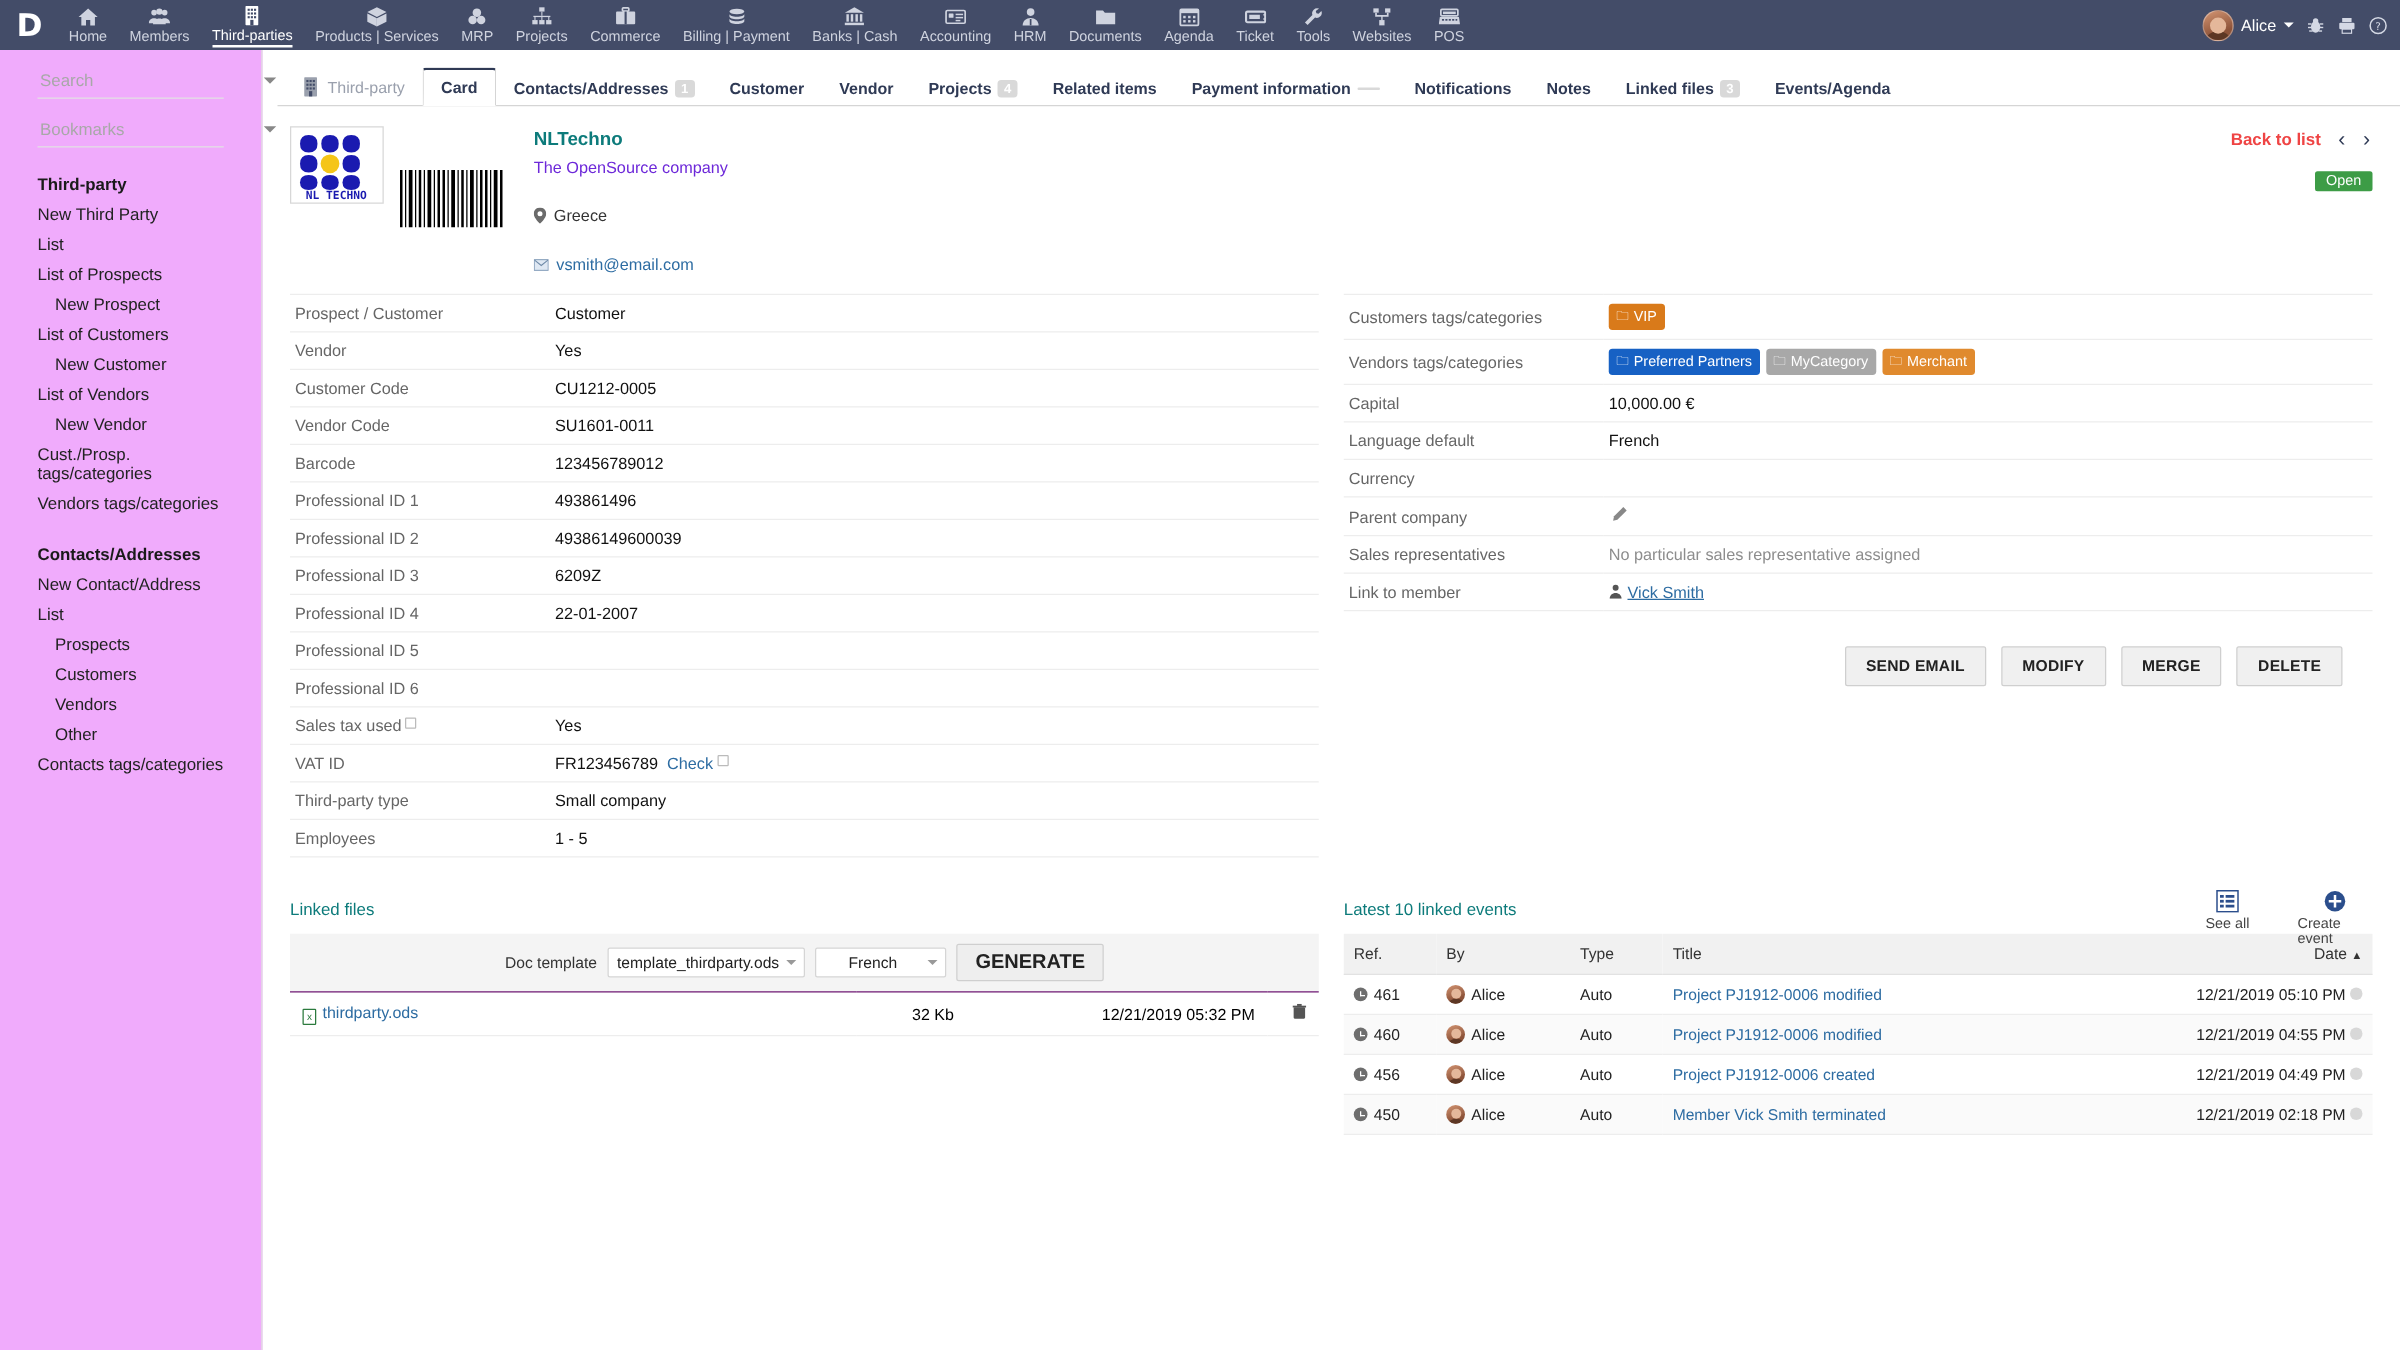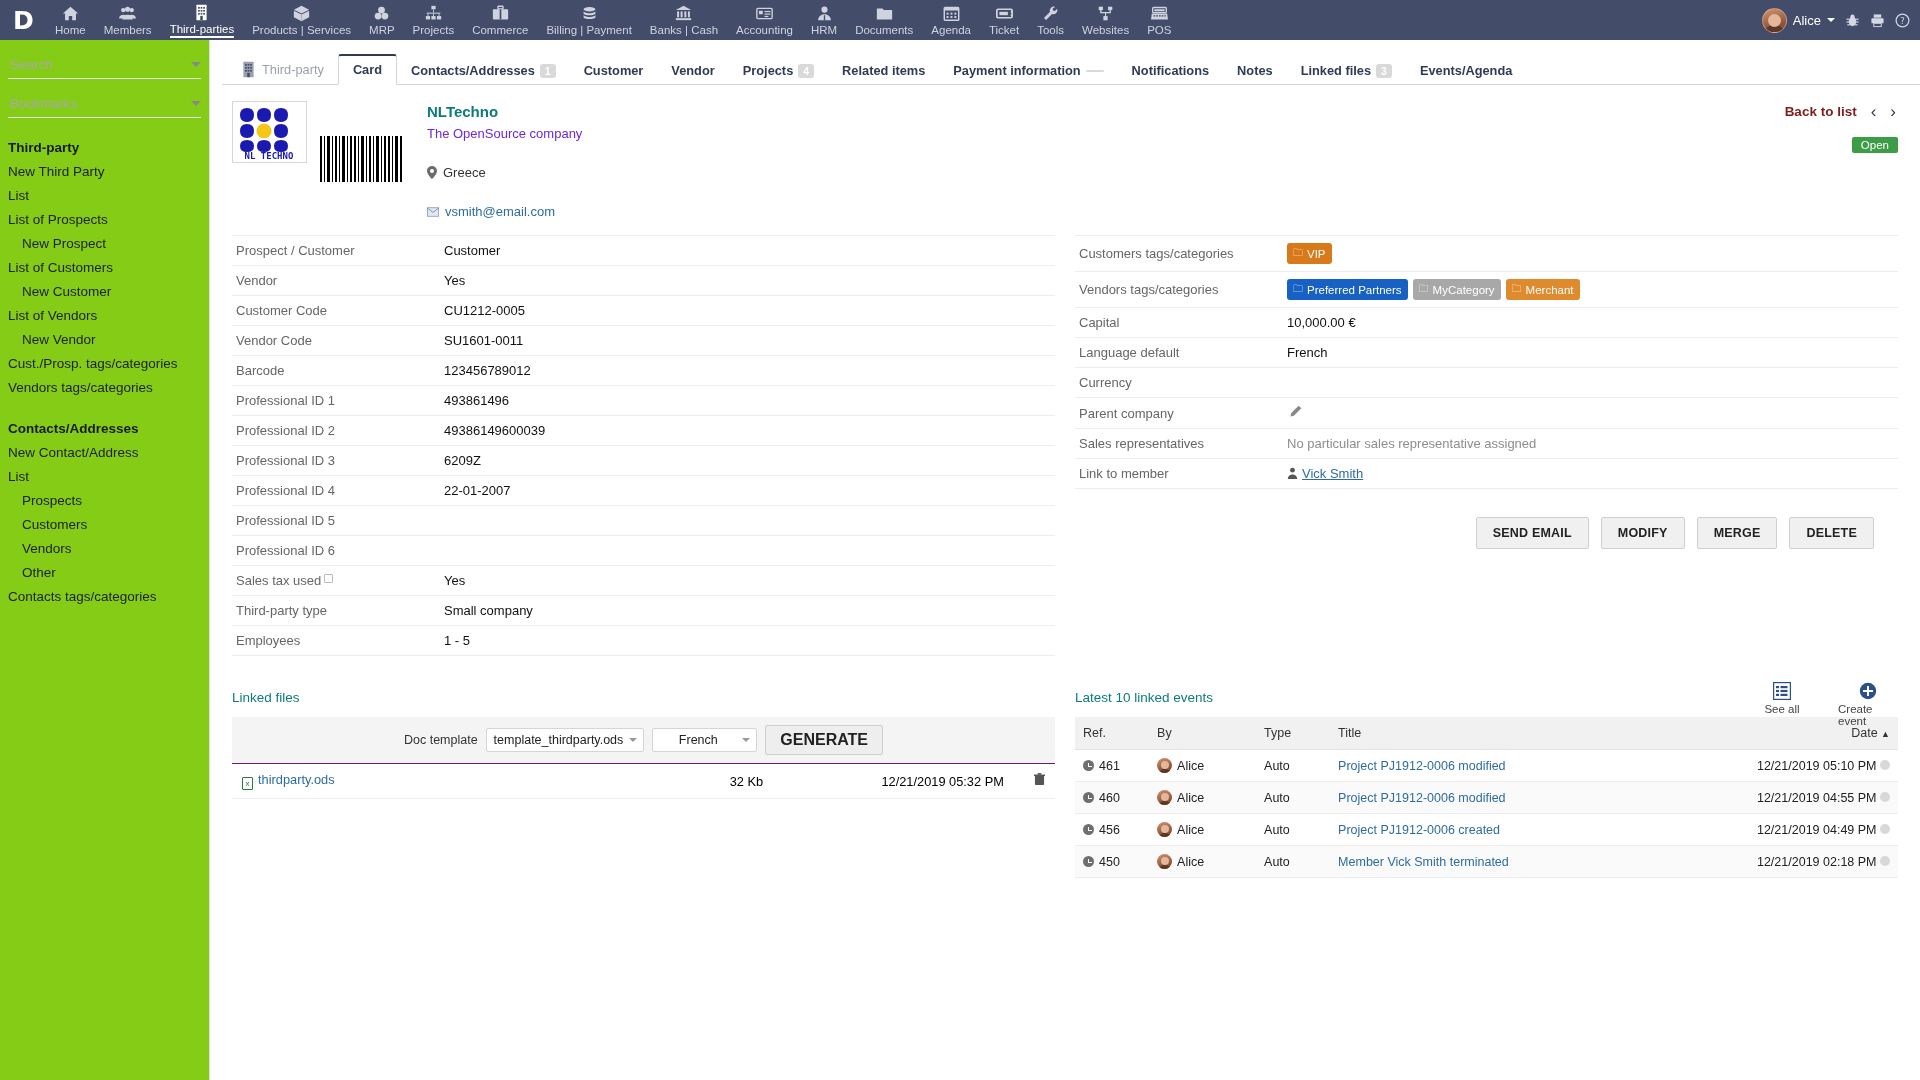--- a/index.html
+++ b/index.html
@@ -78,23 +78,23 @@
   .user-name { color:#fff; font-size:13px; }
   .caret-d { width:0;height:0;border-left:4px solid transparent;border-right:4px solid transparent;border-top:4px solid #fff; }
   .hdr-ico { color:#d4d8e4; cursor:pointer; display:flex; align-items:center; }
 
   
   .body-wrap { display: flex; width:1920px; height:1040px; }
 
   
   .sidebar {
     width: 210px; flex: 0 0 210px;
-    background: #84cc16;
+    background: #f0abfc;
     border-right: 1px solid #e0e0e0;
-    padding: 0 8px;
+    padding: 0 30px;
     font-size: 13.5px;
   }
   .side-search {
     margin-top: 12px; display:flex; align-items:center;
     border-bottom: 1px solid #e2e2e2; padding: 4px 0 5px 0;
   }
   .side-search input {
     border: none; outline: none; flex: 1;
     font-family: inherit; font-size: 13.5px; color:#333;
     background: transparent;
@@ -147,21 +147,21 @@
   .co-info { margin-left: 22px; padding-top: 2px; }
   .co-name { color:#0d7b7b; font-weight:bold; font-size:15px; }
   .co-sub { color:#6d28d9; font-size:13px; margin-top:6px; }
   .co-line { display:flex; align-items:center; gap:6px; margin-top:24px; font-size:13px; color:#333; }
   .co-line a { color:#2d6ca2; text-decoration:none; }
 
   .head-right {
     position:absolute; right:24px; top:18px;
     display:flex; align-items:center; gap:14px;
   }
-  .backlist { color:#7f1d1d; font-weight:bold; font-size:13.5px; cursor:pointer; }
+  .backlist { color:#ef4444; font-weight:bold; font-size:13.5px; cursor:pointer; }
   .navarrow { color:#2f3a55; font-size:17px; cursor:pointer; line-height:1; }
   .status-open {
     position:absolute; right:22px; top:52px;
     background:#3d9c46; color:#fff; font-size:11.5px;
     padding:2px 9px; border-radius:2px;
   }
 
   
   .cols { display:flex; padding: 10px 22px 0 22px; gap: 20px; }
   .col { flex:1; min-width:0; }
@@ -716,20 +716,24 @@
               </tr>
               <tr>
                 <td class="lbl"><span>Professional ID 6</span></td>
                 <td class="val"><span></span></td>
               </tr>
               <tr>
                 <td class="lbl"><span>Sales tax used</span><span class="help-ico"></span></td>
                 <td class="val"><span>Yes</span></td>
               </tr>
               <tr>
+                <td class="lbl"><span>VAT ID</span></td>
+                <td class="val"><span>FR123456789</span>&nbsp;&nbsp;<a class="link-blue" href="#">Check</a><span class="help-ico"></span></td>
+              </tr>
+              <tr>
                 <td class="lbl"><span>Third-party type</span></td>
                 <td class="val"><span>Small company</span></td>
               </tr>
               <tr>
                 <td class="lbl"><span>Employees</span></td>
                 <td class="val"><span>1 - 5</span></td>
               </tr>
             </tbody>
         </table>
       </div>

